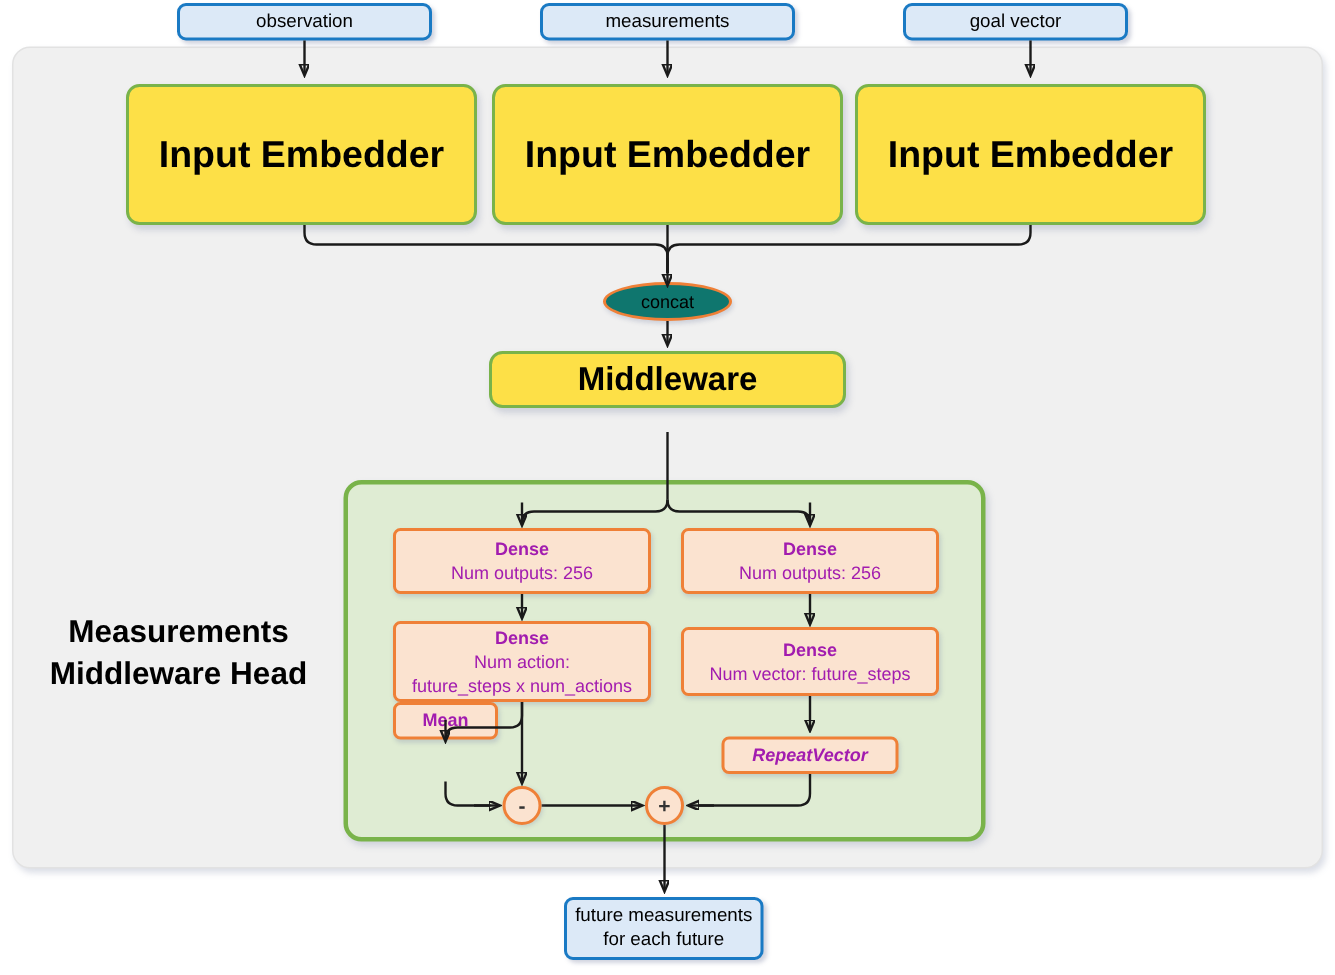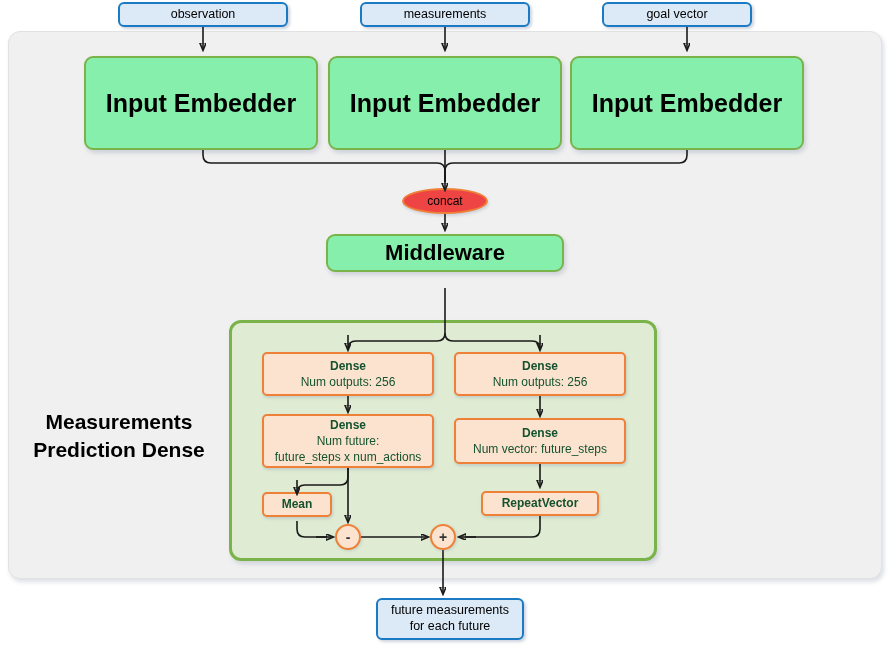--- a/index.html
+++ b/index.html
@@ -45,21 +45,21 @@
     border: 2.5px solid #1a7ac4;
     border-radius: 6px;
     box-shadow: 2px 2px 3px rgba(120,130,160,0.35);
     color: #000;
     font-size: 12.5px;
     line-height: 1.25;
   }
 
   
   .green-box {
-    background: #86efac;
+    background: #fde047;
     border: 2.5px solid #79b34a;
     border-radius: 9px;
     box-shadow: 2px 3px 4px rgba(130,140,170,0.30);
     color: #000;
   }
   .green-box.big-label { font-size: 25px; font-weight: bold; }
   .green-box.mid-label { font-size: 22px; font-weight: bold; }
 
   
   .head-panel {
@@ -84,29 +84,29 @@
     color: #000;
     z-index: 3;
   }
 
   
   .orange-box {
     background: #fbe3d0;
     border: 2.5px solid #ef8037;
     border-radius: 5px;
     box-shadow: 1px 2px 3px rgba(130,140,170,0.30);
-    color: #14532d;
+    color: #a21caf;
     font-size: 12px;
     line-height: 1.35;
   }
   .orange-box .t1 { font-weight: bold; }
 
   
   .ellipse {
-    background: #ef4444;
+    background: #0f766e;
     border: 2.5px solid #ef8037;
     border-radius: 50%;
     box-shadow: 1px 2px 3px rgba(130,140,170,0.30);
     font-size: 12px;
     color: #000;
   }
 
   
   .op-circle {
     background: #fbe3d0;
@@ -166,69 +166,69 @@
   </div>
 
   <div class="node green-box mid-label" style="left:326px; top:234px; width:238px; height:38px;">
     <span class="lbl">Middleware</span>
   </div>
 
   <div class="head-panel"></div>
 
   <div class="head-title">
     <span>Measurements</span><br>
-    <span>Prediction Dense</span>
+    <span>Middleware Head</span>
   </div>
 
   <div class="node orange-box" style="left:262px; top:352px; width:172px; height:44px;">
     <span class="lbl">
       <span class="t1">Dense</span><br>
       <span>Num outputs: 256</span>
     </span>
   </div>
 
   <div class="node orange-box" style="left:454px; top:352px; width:172px; height:44px;">
     <span class="lbl">
       <span class="t1">Dense</span><br>
       <span>Num outputs: 256</span>
     </span>
   </div>
 
   <div class="node orange-box" style="left:262px; top:414px; width:172px; height:54px;">
     <span class="lbl">
       <span class="t1">Dense</span><br>
-      <span>Num future:</span><br>
+      <span>Num action:</span><br>
       <span>future_steps x num_actions</span>
     </span>
   </div>
 
   <div class="node orange-box" style="left:454px; top:418px; width:172px; height:46px;">
     <span class="lbl">
       <span class="t1">Dense</span><br>
       <span>Num vector: future_steps</span>
     </span>
   </div>
 
-  <div class="node orange-box" style="left:262px; top:492px; width:70px; height:25px;">
+  <div class="node orange-box" style="left:262px; top:468px; width:70px; height:25px;">
     <span class="lbl" style="font-weight:bold;">Mean</span>
   </div>
 
   <div class="node orange-box" style="left:481px; top:491px; width:118px; height:25px;">
-    <span class="lbl" style="font-weight:bold;">RepeatVector</span>
+    <span class="lbl" style="font-weight:bold;font-style:italic;">RepeatVector</span>
   </div>
 
   <div class="node op-circle" style="left:335px; top:524px;">
     <span class="lbl">-</span>
   </div>
 
   <div class="node op-circle" style="left:430px; top:524px;">
     <span class="lbl">+</span>
   </div>
 
-  <div class="node io-box" style="left:376px; top:598px; width:148px; height:42px;">
+  <div class="node io-box" style="left:376px; top:598px; width:133px; height:42px;">
     <span class="lbl">
       <span>future measurements</span><br>
       <span>for each future</span>
     </span>
   </div>
 
   <svg class="wires" viewBox="0 0 890 650">
     <defs>
       <marker id="arrow" markerWidth="9" markerHeight="9" refX="7.2" refY="3.2" orient="auto" markerUnits="userSpaceOnUse">
         <path d="M0,0 L7.6,3.2 L0,6.4 z" fill="#1a1a1a" stroke="none"></path>

